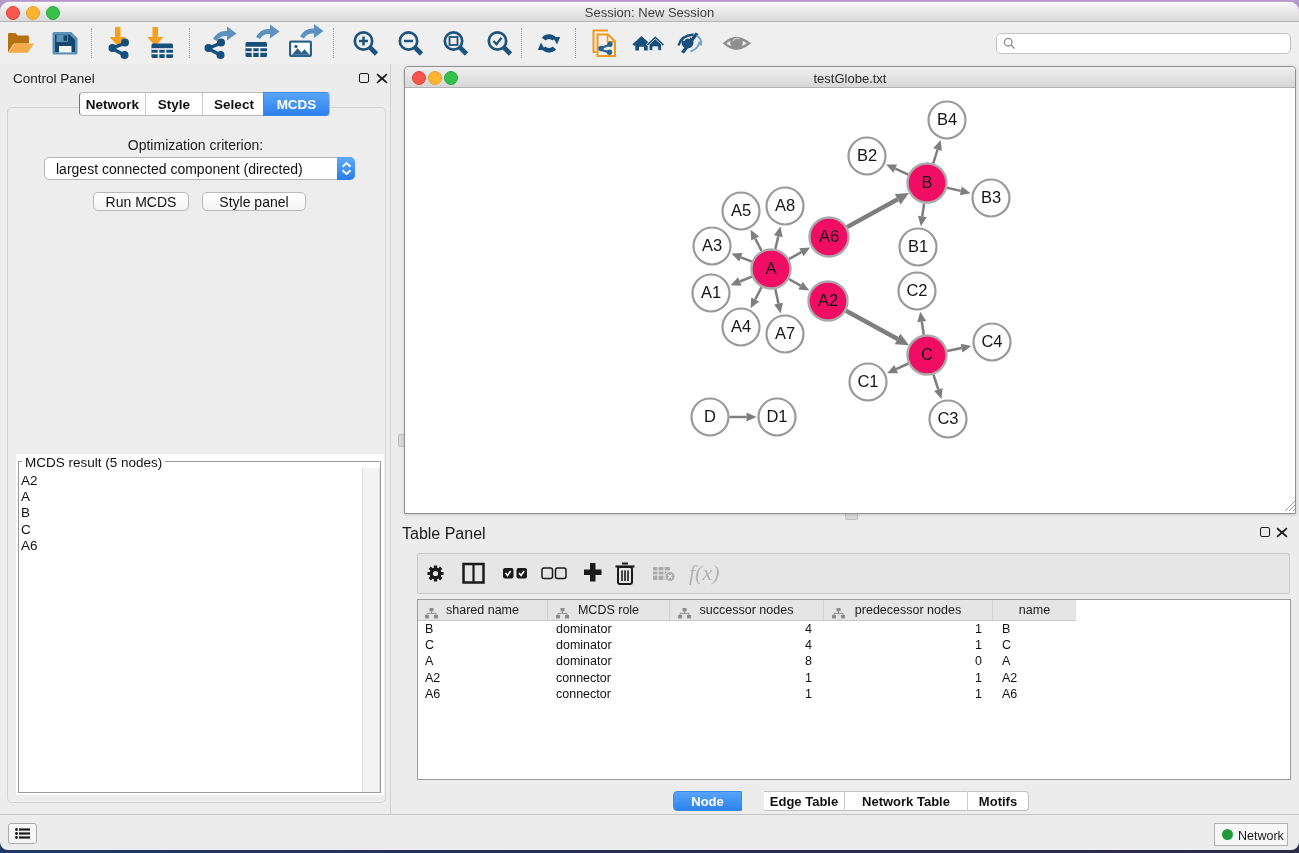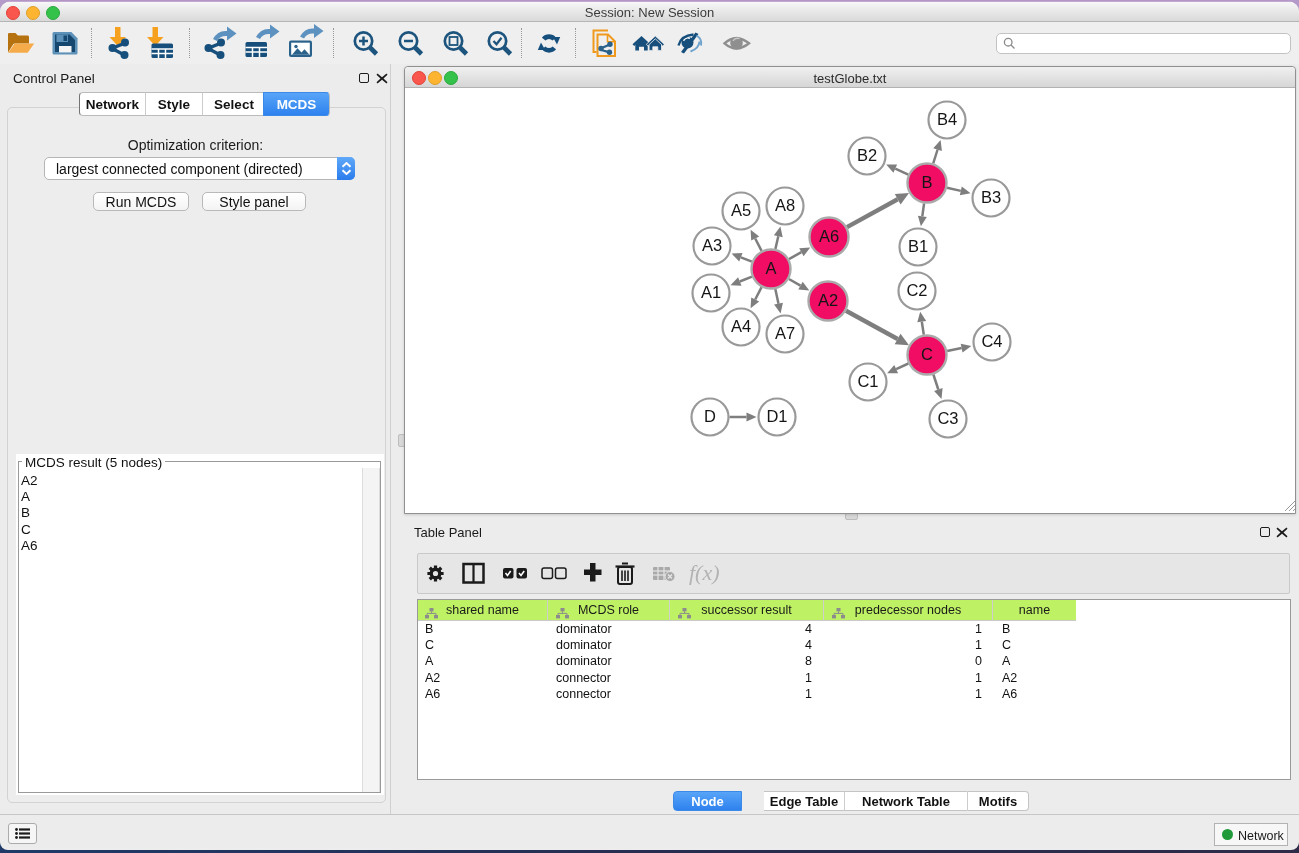--- a/index.html
+++ b/index.html
@@ -2,21 +2,21 @@
 <html><head><meta charset="utf-8"><style>
 html,body{margin:0;padding:0;}
 body{width:1299px;height:853px;overflow:hidden;position:relative;
  font-family:"Liberation Sans",sans-serif;background:linear-gradient(90deg,#1f3a68 0%,#272c4e 55%,#2d2b48 100%);}
 .abs{position:absolute;}
 .tl{border-radius:50%;width:12px;height:12px;position:absolute;top:0;}
 .vsep{position:absolute;top:28px;height:30px;border-left:1px dotted #9a9a9a;width:0;}
 .seg{position:absolute;height:24px;line-height:24px;text-align:center;font-size:13.5px;font-weight:bold;color:#111;background:#fff;border-top:1px solid #bbb;border-bottom:1px solid #bbb;box-sizing:border-box;}
 .btn{position:absolute;background:linear-gradient(#ffffff,#f4f4f4);border:1px solid #b9b9b9;border-radius:5px;text-align:center;font-size:14px;color:#111;box-sizing:border-box;}
 .winbtn{position:absolute;width:10px;height:10px;border:1.6px solid #1b1b1b;border-radius:2px;box-sizing:border-box;background:transparent;}
-.hdrcell{position:absolute;top:0;height:20px;box-sizing:border-box;border-right:1px solid #cfcfcf;background:#bef264;}
+.hdrcell{position:absolute;top:0;height:20px;box-sizing:border-box;border-right:1px solid #cfcfcf;background:#e5e5e5;}
 .hdrtxt{position:absolute;top:3px;width:100%;text-align:center;font-size:12.5px;color:#1a1a1a;}
 .cell{position:absolute;font-size:12.5px;color:#111;}
 .btab{position:absolute;height:20px;line-height:20px;text-align:center;font-size:13px;font-weight:bold;color:#111;background:#fff;border-top:1px solid #c4c4c4;border-bottom:1px solid #c4c4c4;box-sizing:border-box;}
 </style></head><body>
 
 <div class="abs" style="left:0;top:0;width:1299px;height:850px;background:#ededed;border-radius:0 0 8px 8px;"></div>
 
 <div class="abs" style="left:0;top:0;width:1299px;height:2px;background:linear-gradient(#aa8abf,#cbb3d8);"></div>
 <div class="abs" style="left:0;top:0;width:12px;height:12px;background:radial-gradient(circle at 12px 12px, rgba(0,0,0,0) 11px, #b49ac8 11.5px);"></div>
 <div class="abs" style="right:0;top:0;width:12px;height:12px;background:radial-gradient(circle at 0px 12px, rgba(0,0,0,0) 11px, #b49ac8 11.5px);"></div>
@@ -295,21 +295,21 @@
 <text x="927" y="360" font-size="16.5" fill="#151515" text-anchor="middle">C</text>
 </svg>
 <svg class="abs" style="left:1283px;top:499px;" width="13" height="13" viewBox="0 0 13 13">
     <g stroke="#9a9a9a" stroke-width="1">
       <line x1="2" y1="12" x2="12" y2="2"></line>
       <line x1="6" y1="12" x2="12" y2="6"></line>
       <line x1="10" y1="12" x2="12" y2="10"></line>
     </g>
   </svg>
 
-<div class="abs" style="left:414px;top:525px;font-size:13px;color:#1a1a1a;">Table Panel</div>
+<div class="abs" style="left:402px;top:525px;font-size:16px;color:#1a1a1a;">Table Panel</div>
 <div class="winbtn" style="left:1260px;top:527px;"></div>
 <svg class="abs" style="left:1276px;top:527px;" width="12" height="11" viewBox="0 0 12 11">
     <path d="M1.5 0.5 L6 4.2 L10.5 0.5 L11.5 1.8 L7.5 5.5 L11.5 9.2 L10.5 10.5 L6 6.8 L1.5 10.5 L0.5 9.2 L4.5 5.5 L0.5 1.8 z" fill="#1b1b1b"></path>
   </svg>
 <div class="abs" style="left:417px;top:553px;width:873px;height:41px;background:#e6e6e6;border:1px solid #c9c9c9;border-radius:2px;box-sizing:border-box;"></div>
 <svg class="abs" style="left:417px;top:553px;" width="873" height="41" viewBox="0 0 873 41">
 <g fill="#1b1b1b">
  <path d="M26.6 18.9 L26.6 22.1 L24.2 22.1 L23.7 23.4 L25.4 25.1 L23.1 27.4 L21.4 25.7 L20.1 26.2 L20.1 28.6 L16.9 28.6 L16.9 26.2 L15.6 25.7 L13.9 27.4 L11.6 25.1 L13.3 23.4 L12.8 22.1 L10.4 22.1 L10.4 18.9 L12.8 18.9 L13.3 17.6 L11.6 15.9 L13.9 13.6 L15.6 15.3 L16.9 14.8 L16.9 12.4 L20.1 12.4 L20.1 14.8 L21.4 15.3 L23.1 13.6 L25.4 15.9 L23.7 17.6 L24.2 18.9 Z M21.1 20.5 A2.6 2.6 0 1 0 15.9 20.5 A2.6 2.6 0 1 0 21.1 20.5 Z" fill-rule="evenodd"></path>
  <g>
         <rect x="46.5" y="11" width="20" height="18.5" fill="none" stroke="#1b1b1b" stroke-width="2.5"></rect>
@@ -382,21 +382,21 @@
       <span style="position:absolute;left:8px;top:5px;"><svg width="13" height="11" viewBox="0 0 13 11">
           <g fill="#8c8c8c">
             <rect x="4.5" y="0" width="4" height="3.4"></rect>
             <rect x="0" y="7" width="4" height="3.4"></rect>
             <rect x="9" y="7" width="4" height="3.4"></rect>
           </g>
           <g stroke="#8c8c8c" stroke-width="1" fill="none">
             <path d="M6.5 3.4 v2 M2 7 v-1.6 h9 v1.6"></path>
           </g>
         </svg></span>
-      <div class="hdrtxt">successor result</div>
+      <div class="hdrtxt">successor nodes</div>
     </div>
  <div class="hdrcell" style="left:406px;width:169px;">
       <span style="position:absolute;left:8px;top:5px;"><svg width="13" height="11" viewBox="0 0 13 11">
           <g fill="#8c8c8c">
             <rect x="4.5" y="0" width="4" height="3.4"></rect>
             <rect x="0" y="7" width="4" height="3.4"></rect>
             <rect x="9" y="7" width="4" height="3.4"></rect>
           </g>
           <g stroke="#8c8c8c" stroke-width="1" fill="none">
             <path d="M6.5 3.4 v2 M2 7 v-1.6 h9 v1.6"></path>

